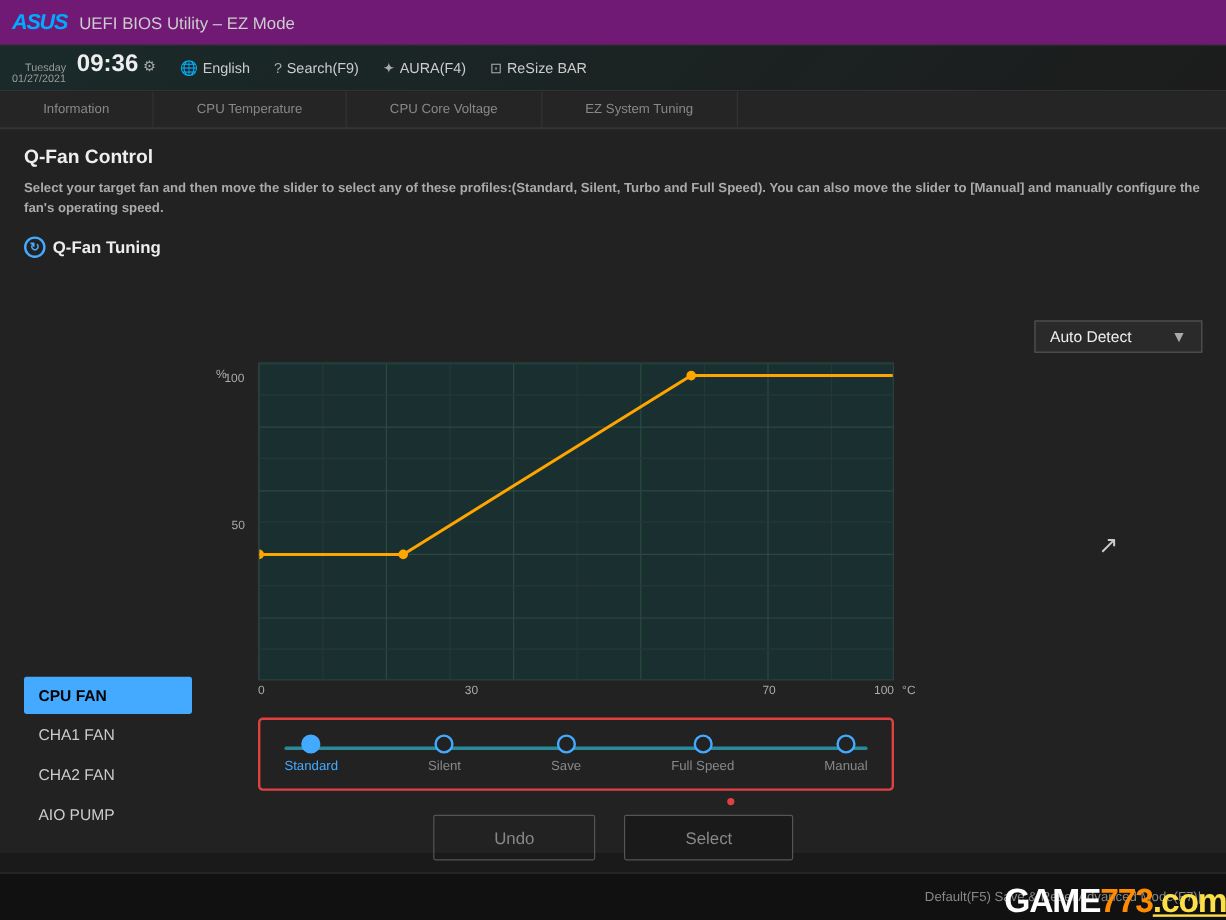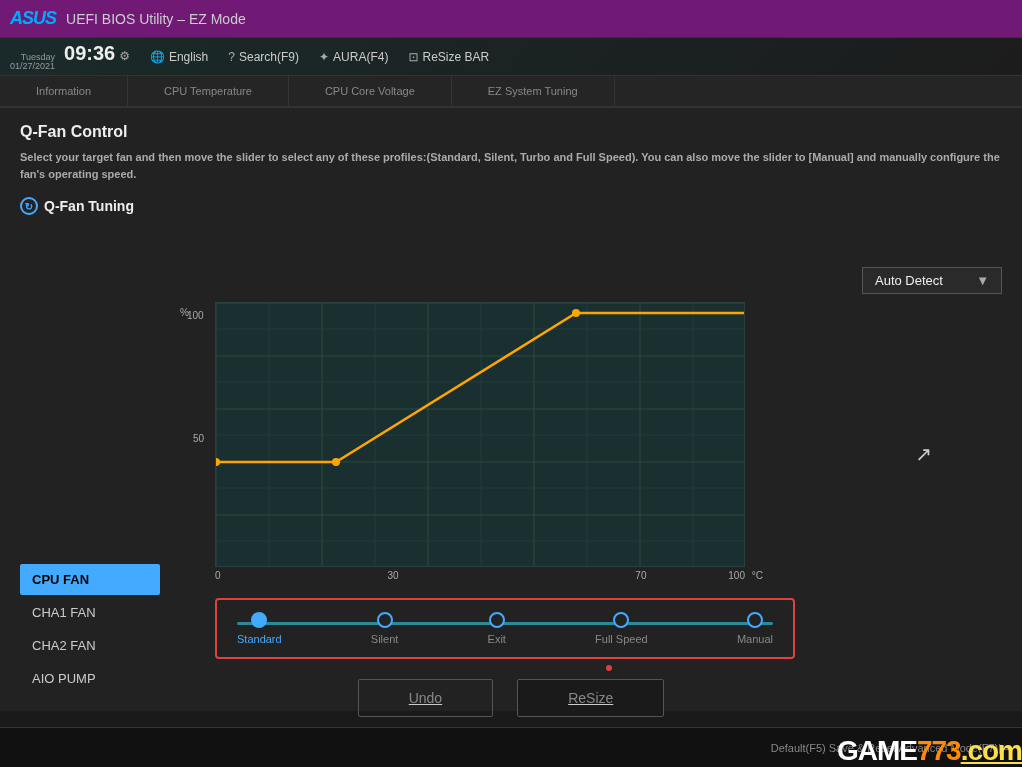--- a/index.html
+++ b/index.html
@@ -251,21 +251,21 @@
       color: #aaa;
     }
 
     
     .slider-container {
       margin-top: 15px;
       border: 2px solid #e04040;
       border-radius: 4px;
       padding: 12px 20px;
       position: relative;
-      width: 580px;
+      width: 530px;
     }
 
     .slider-nodes {
       display: flex;
       justify-content: space-between;
       align-items: center;
       width: 100%;
       position: relative;
     }
 
@@ -298,21 +298,20 @@
 
     
     .bottom-bar {
       position: absolute;
       bottom: 40px;
       left: 0; right: 0;
       display: flex;
       justify-content: center;
       gap: 24px;
       padding: 10px 20px;
-      text-decoration: underline;
     }
 
     .btn {
       padding: 10px 50px;
       font-size: 14px;
       cursor: pointer;
       border-radius: 2px;
       min-width: 130px;
     }
     .btn-outline {
@@ -508,21 +507,21 @@
               <div class="slider-node">
                 <div class="slider-dot active"></div>
                 <span class="slider-label active">Standard</span>
               </div>
               <div class="slider-node">
                 <div class="slider-dot"></div>
                 <span class="slider-label">Silent</span>
               </div>
               <div class="slider-node">
                 <div class="slider-dot"></div>
-                <span class="slider-label">Exit</span>
+                <span class="slider-label">Save</span>
               </div>
               <div class="slider-node">
                 <div class="slider-dot"></div>
                 <span class="slider-label">Full Speed</span>
               </div>
               <div class="slider-node">
                 <div class="slider-dot"></div>
                 <span class="slider-label">Manual</span>
               </div>
             </div>
@@ -531,21 +530,21 @@
           <div style="width:6px;height:6px;background:#e04040;border-radius:50%;margin:6px auto 0;"></div>
         </div>
 
       </div>
     </div>
   </div>
 </div>
 
 <div class="bottom-bar">
   <button class="btn btn-outline">Undo</button>
-  <button class="btn btn-primary">ReSize</button>
+  <button class="btn btn-primary">Select</button>
 </div>
 
 <div class="footer">
   <span>Default(F5)    Save &amp; Reset    Advanced Mode(F7)|—</span>
 </div>
 
 <div class="cursor">↗</div>
 
 <div class="watermark">
   <span class="watermark-text"><span class="wm-game">GAME</span><span class="wm-773">773</span><span class="wm-com">.com</span></span>

